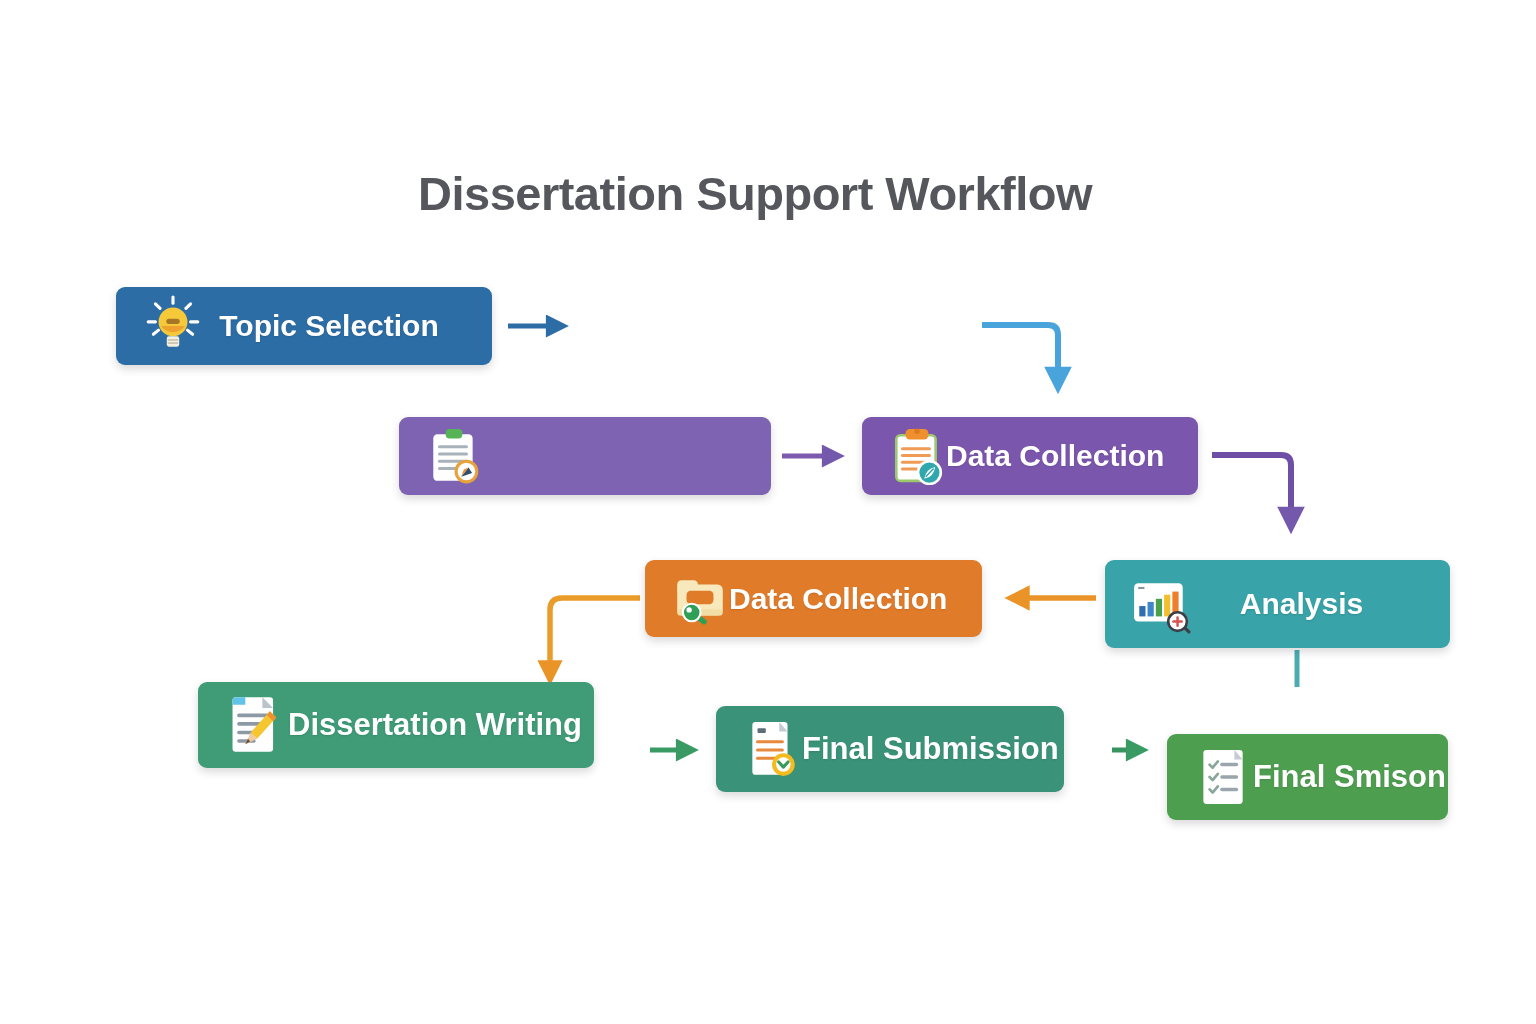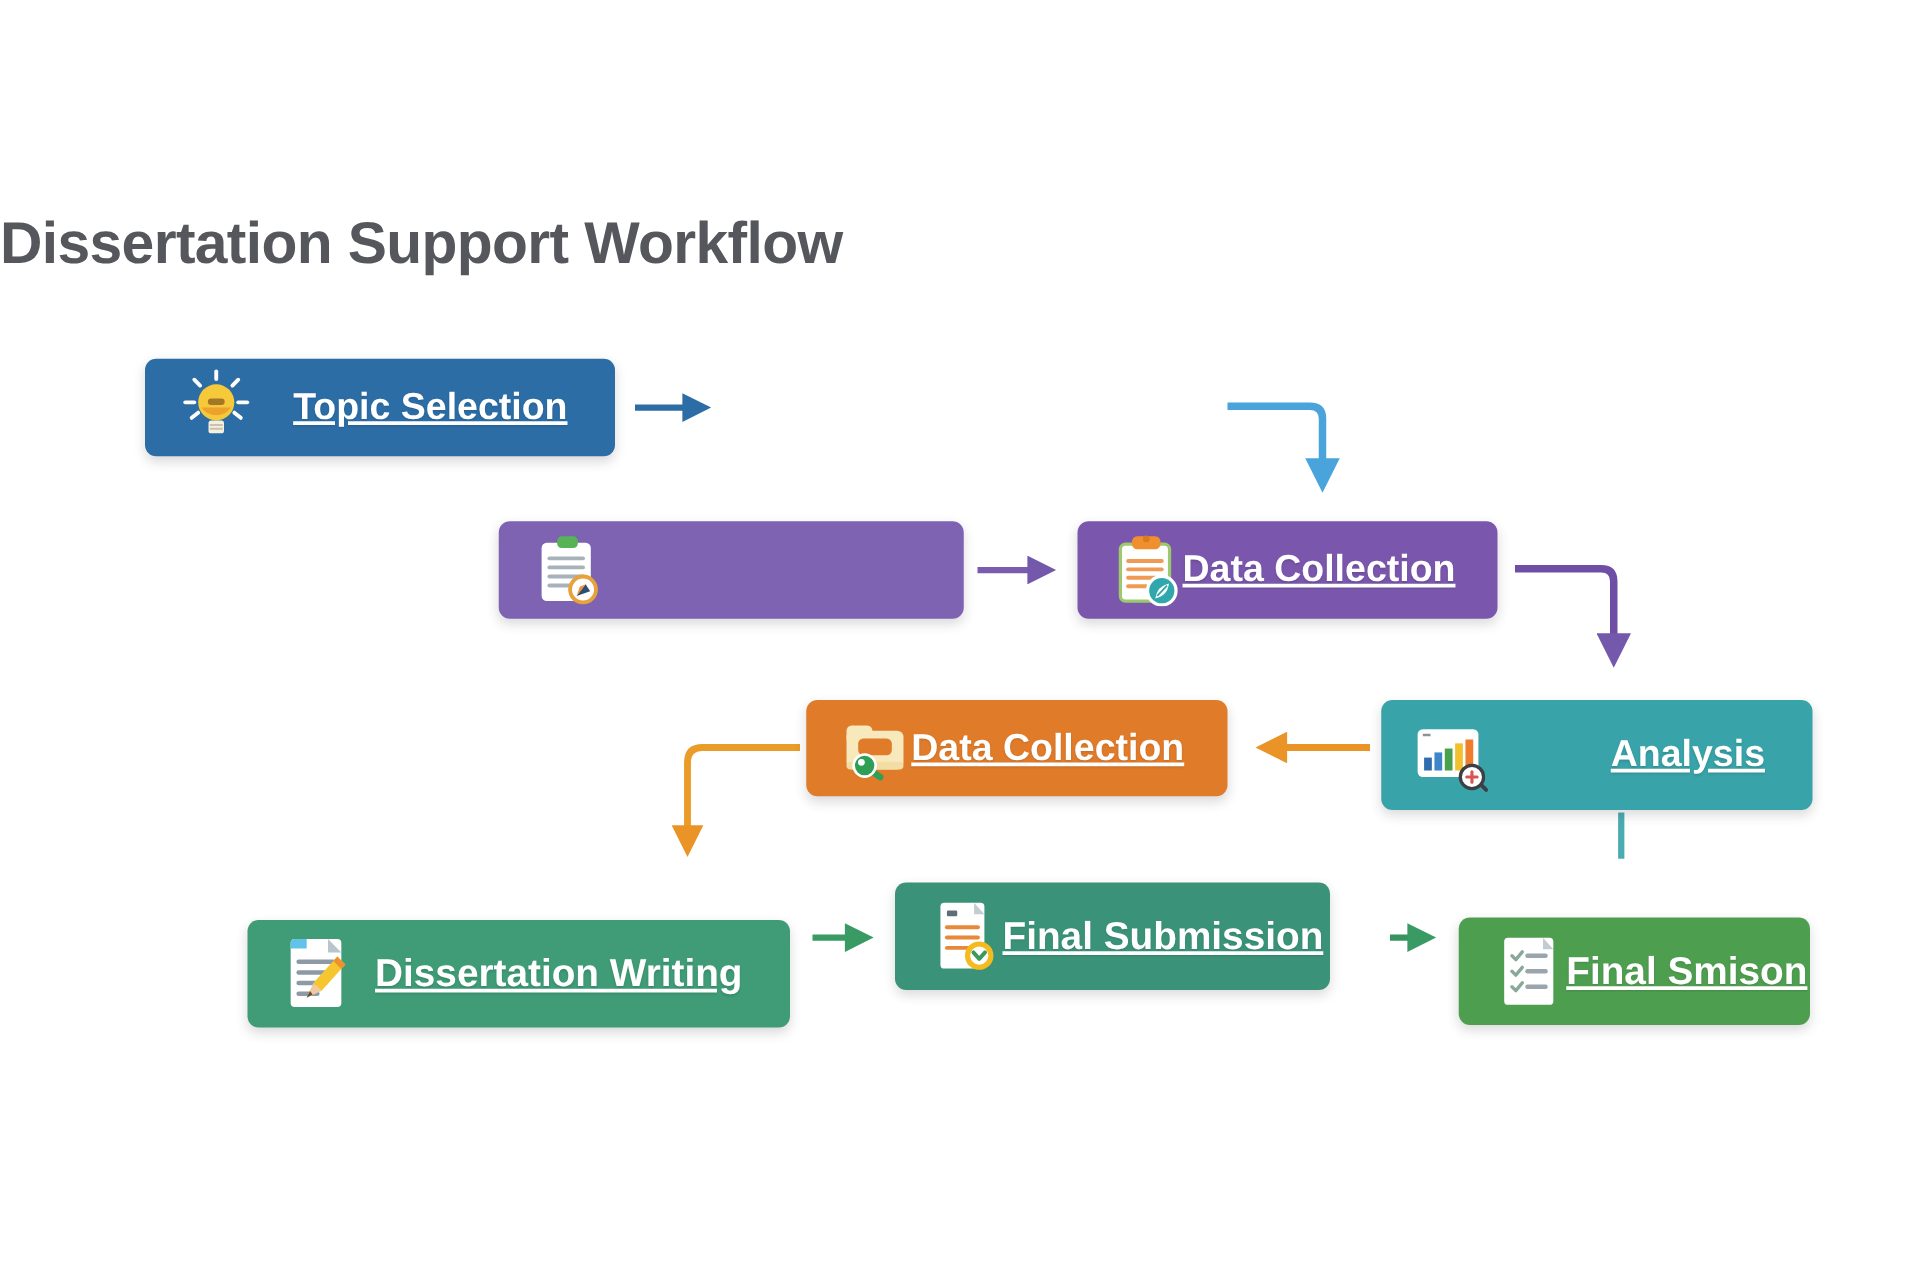--- a/index.html
+++ b/index.html
@@ -1,41 +1,41 @@
 <!DOCTYPE html>
 <html><head>
 <meta charset="utf-8">
 <style>
   html,body{margin:0;padding:0;background:#fff;}
   #canvas{
     position:relative;width:1536px;height:1024px;background:#ffffff;overflow:hidden;
     font-family:"Liberation Sans","DejaVu Sans",sans-serif;
   }
   .title{
-    position:absolute;left:0;top:166px;width:1510px;
+    position:absolute;left:0;top:166px;width:1510px;text-align:center;
     font-size:47px;font-weight:700;color:#55575c;letter-spacing:-0.5px;
   }
   .node{
     position:absolute;display:flex;align-items:center;
     border-radius:9px;box-shadow:0 4px 9px rgba(50,50,60,.18);
     color:#fff;
   }
   .node .icon{flex:0 0 auto;margin-left:26px;display:flex;align-items:center;}
   .node .label{
-    flex:1;text-align:right;font-size:30px;font-weight:700;
-    padding-right:38px;white-space:nowrap;text-shadow:0 1px 2px rgba(0,0,0,.12);text-decoration:underline;
+    flex:1;text-align:center;font-size:30px;font-weight:700;
+    padding-right:38px;white-space:nowrap;text-shadow:0 1px 2px rgba(0,0,0,.12);
   }
   
   #n-topic       {left:116px;top:287px;width:376px;height:78px;background:#2c6da5;}
   #n-litreview   {left:590px;top:287px;width:378px;height:78px;background:#3d92c0;}
   #n-design      {left:399px;top:417px;width:372px;height:78px;background:#7d63b2;}
   #n-datacol     {left:862px;top:417px;width:336px;height:78px;background:#7a57ad;}
   #n-datacol2    {left:645px;top:560px;width:337px;height:77px;background:#e07b2a;}
   #n-analysis    {left:1105px;top:560px;width:345px;height:88px;background:#38a3a8;}
-  #n-writing     {left:198px;top:736px;width:434px;height:86px;background:#3f9c77;}
+  #n-writing     {left:198px;top:682px;width:396px;height:86px;background:#3f9c77;}
   #n-finalsub    {left:716px;top:706px;width:348px;height:86px;background:#3a9378;}
   #n-finalsmison {left:1167px;top:706px;width:281px;height:86px;background:#4e9e50;margin-top:28px;}
   #n-writing .label,#n-finalsub .label,#n-finalsmison .label{font-size:31px;}
   #edges{position:absolute;left:0;top:0;width:1536px;height:1024px;pointer-events:none;}
 </style>
 </head>
 <body>
 
 <div id="canvas">
 

